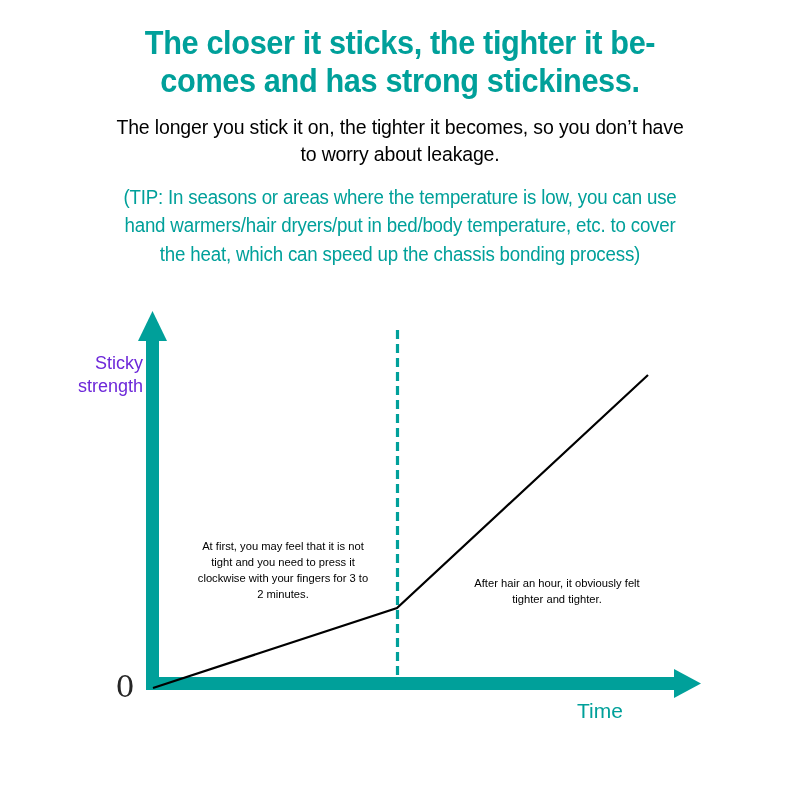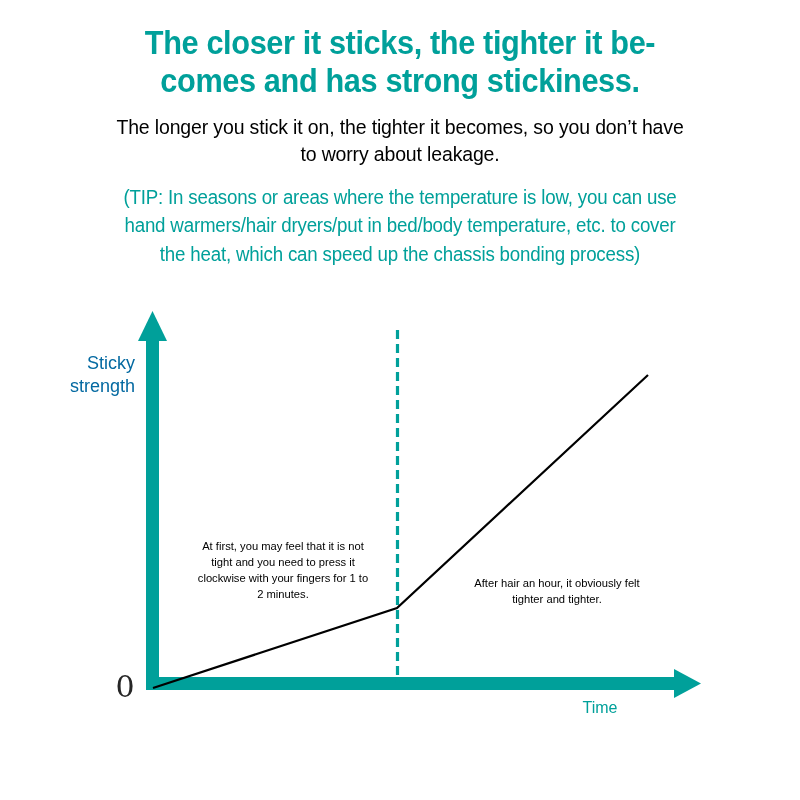--- a/index.html
+++ b/index.html
@@ -73,39 +73,39 @@
   #chart {
     position: absolute;
     left: 0;
     top: 0;
     width: 800px;
     height: 800px;
   }
 
   .axis-label-y {
     position: absolute;
-    left: 0px;
+    left: 8px;
     top: 352px;
     width: 135px;
     text-align: right;
-    color: #0369a1;
+    color: #6d28d9;
     font-size: 18px;
     line-height: 1.25;
     font-weight: normal;
     white-space: pre-line;
   }
 
   .axis-label-x {
     position: absolute;
     left: 540px;
     top: 699px;
     width: 120px;
     text-align: center;
     color: #00a09a;
-    font-size: 16px;
+    font-size: 21px;
     font-weight: normal;
   }
 
   .origin-label {
     position: absolute;
     left: 110px;
     top: 672px;
     width: 30px;
     text-align: center;
     color: #262626;
@@ -157,19 +157,19 @@
 
   <div class="axis-label-y">Sticky
 strength</div>
 
   <div class="axis-label-x">Time</div>
 
   <div class="origin-label">0</div>
 
   <div class="annot annot-left">At first, you may feel that it is not
 tight and you need to press it
-clockwise with your fingers for 1 to
+clockwise with your fingers for 3 to
 2 minutes.</div>
 
   <div class="annot annot-right">After hair an hour, it obviously felt
 tighter and tighter.</div>
 
 </div>
 
 </body></html>

